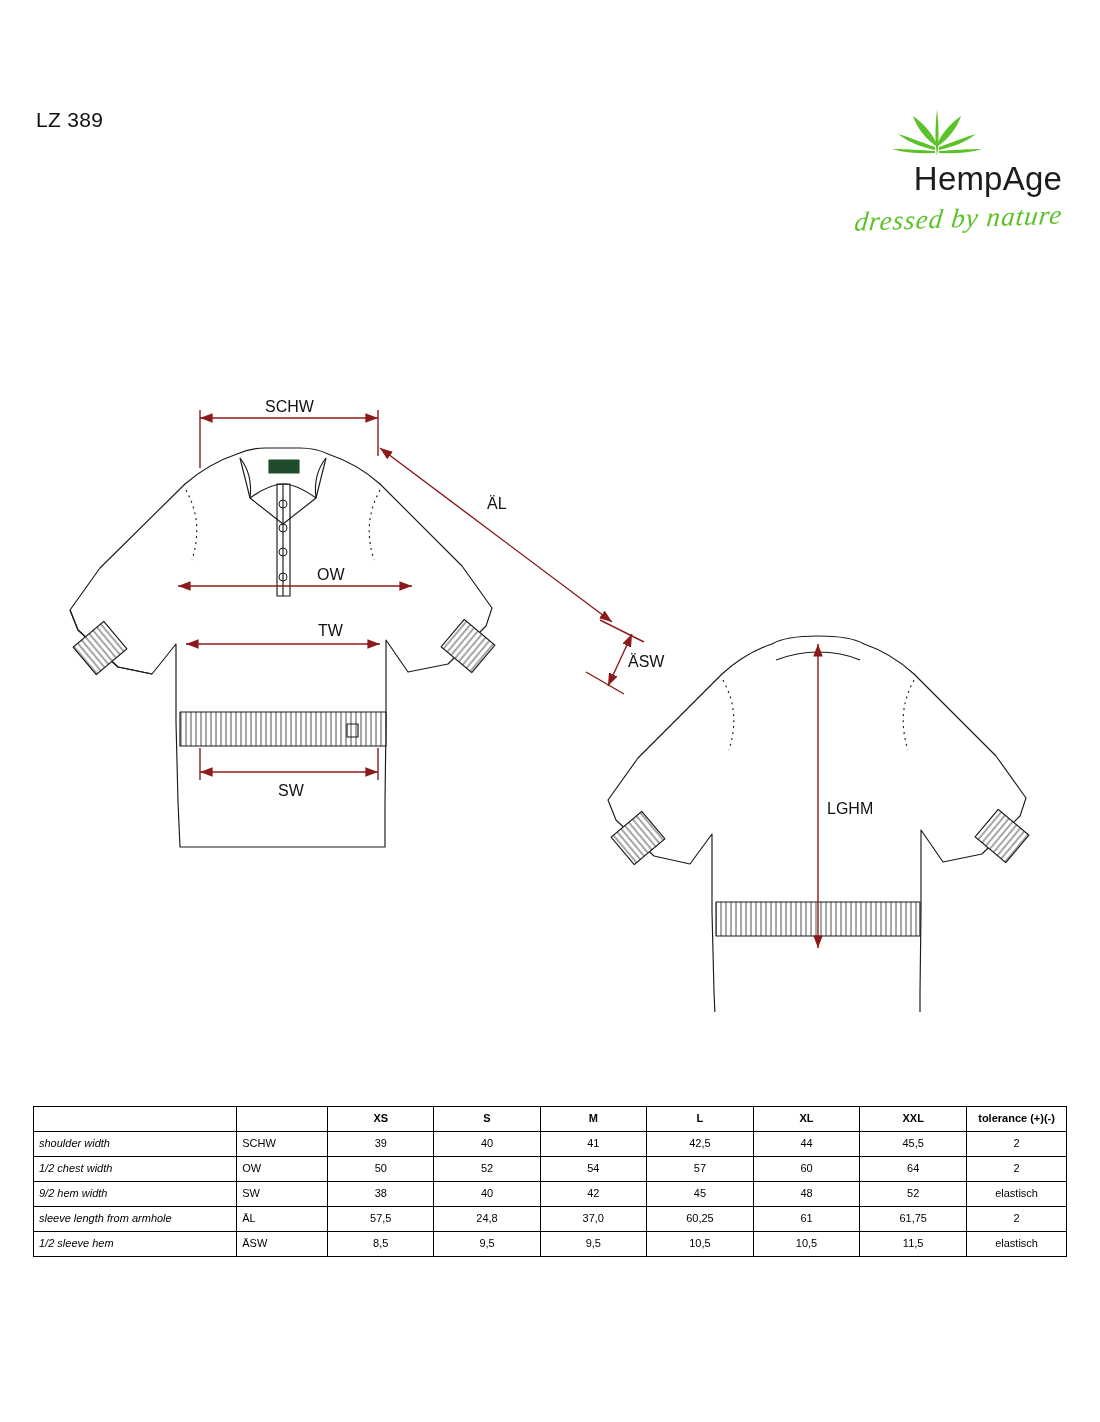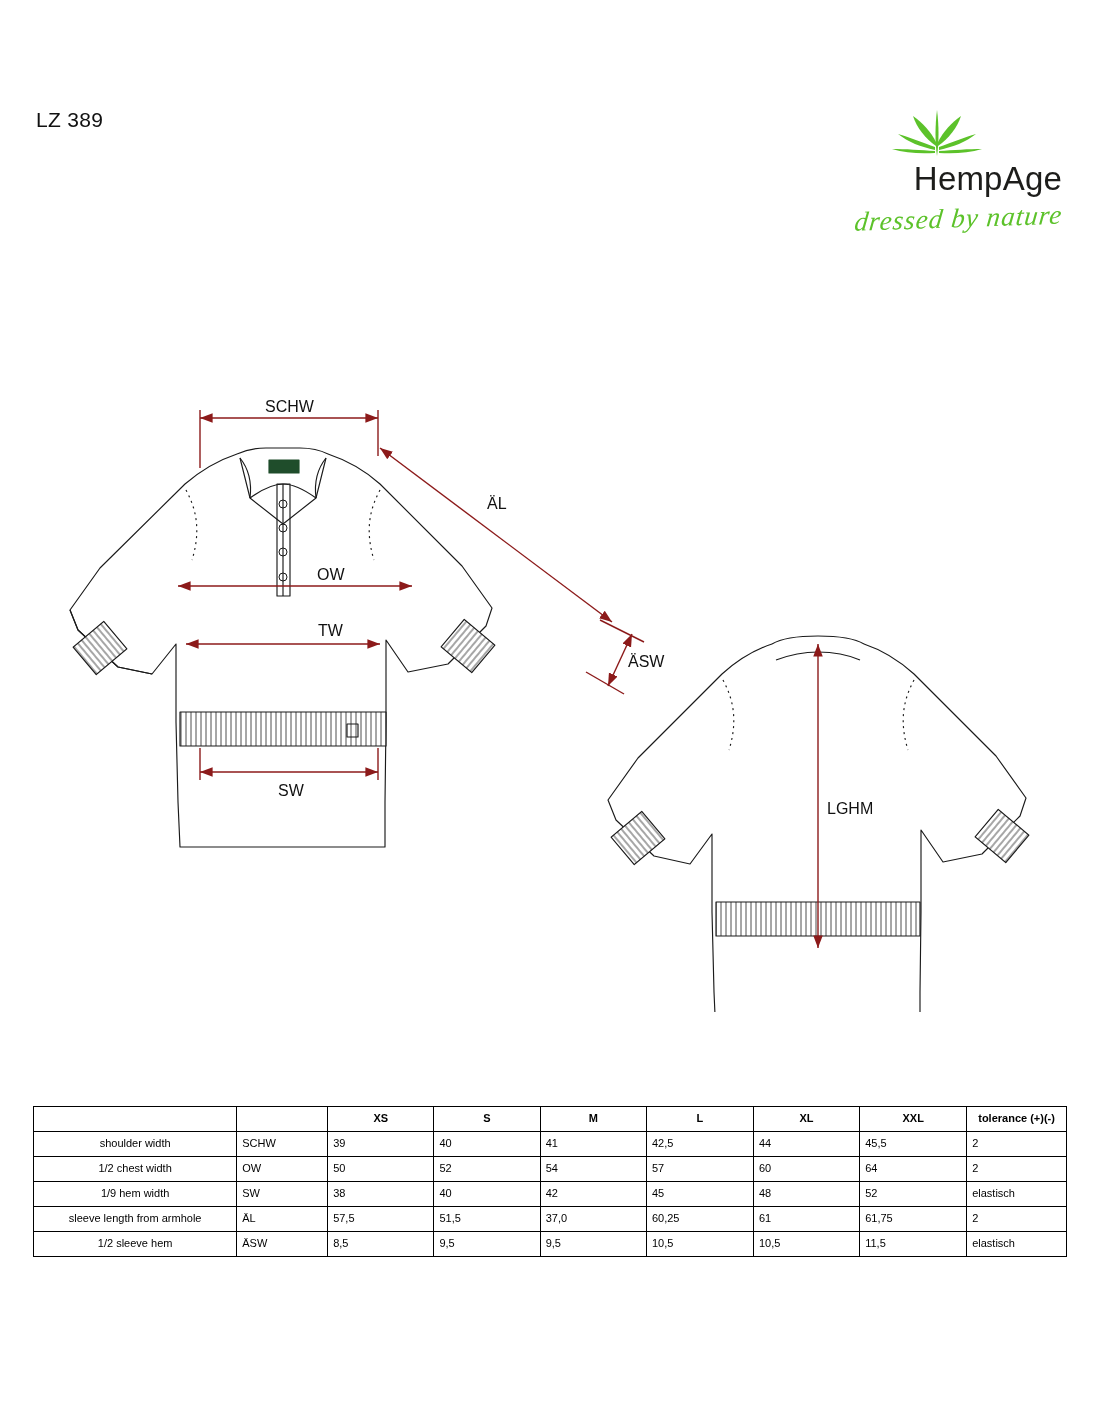--- a/index.html
+++ b/index.html
@@ -99,22 +99,22 @@
     font-size: 11px;
   }
   .spec-table thead th.blank1,
   .spec-table thead th.blank2 {
     border-top: 1px solid #000;
   }
   .col-name  { width: 212px; text-align: left; }
   .col-abbr  { width: 86px;  text-align: left; }
   .col-size  { width: 105px; text-align: right; }
   .col-tol   { width: 94px;  text-align: right; }
-  .spec-table td.num { text-align: left; }
-  .spec-table td.name { text-align: center; }
+  .spec-table td.num { text-align: center; }
+  .spec-table td.name { text-align: left; font-style: italic; }
   .spec-table td.abbr { text-align: left; }
 </style>
 </head>
 <body>
 
 <div class="page">
 
   <div class="style-code">LZ 389</div>
 
   <div class="brand-block">
@@ -267,35 +267,35 @@
         <td class="abbr">OW</td>
         <td class="num">50</td>
         <td class="num">52</td>
         <td class="num">54</td>
         <td class="num">57</td>
         <td class="num">60</td>
         <td class="num">64</td>
         <td class="num">2</td>
       </tr>
       <tr>
-        <td class="name">1/9 hem width</td>
+        <td class="name">9/2 hem width</td>
         <td class="abbr">SW</td>
         <td class="num">38</td>
         <td class="num">40</td>
         <td class="num">42</td>
         <td class="num">45</td>
         <td class="num">48</td>
         <td class="num">52</td>
         <td class="num">elastisch</td>
       </tr>
       <tr>
         <td class="name">sleeve length from armhole</td>
         <td class="abbr">ÄL</td>
         <td class="num">57,5</td>
-        <td class="num">51,5</td>
+        <td class="num">24,8</td>
         <td class="num">37,0</td>
         <td class="num">60,25</td>
         <td class="num">61</td>
         <td class="num">61,75</td>
         <td class="num">2</td>
       </tr>
       <tr>
         <td class="name">1/2 sleeve hem</td>
         <td class="abbr">ÄSW</td>
         <td class="num">8,5</td>

